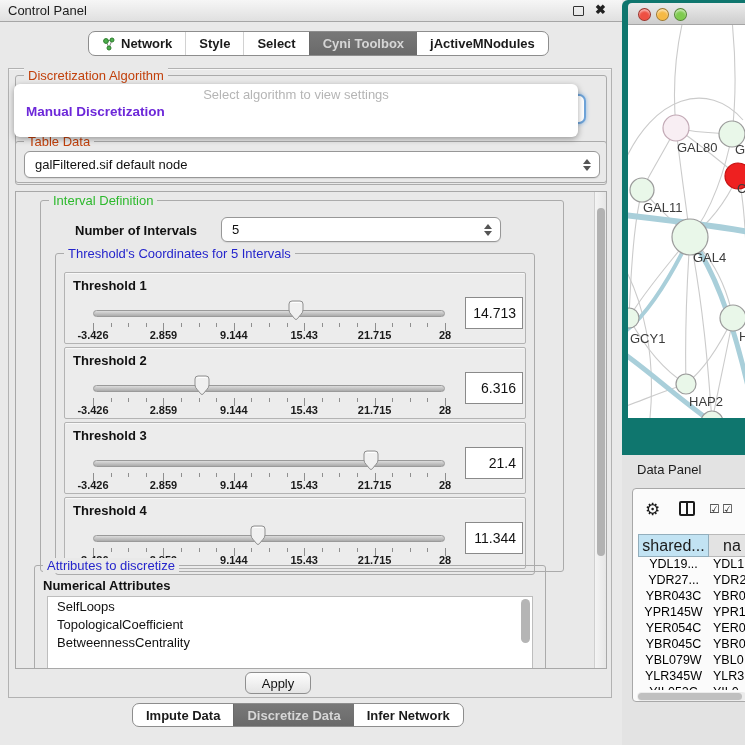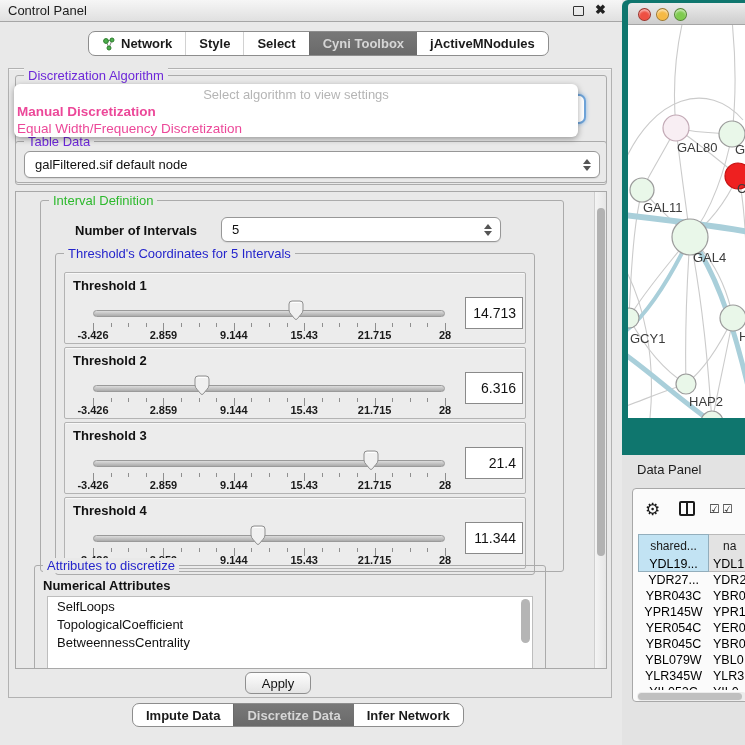--- a/index.html
+++ b/index.html
@@ -22,21 +22,21 @@
   .tabbar .tab.sel { background:linear-gradient(#787878,#6a6a6a); color:#d6d6d6; border-left:1px solid #6a6a6a; }
   .tabbar .tab.sel + .tab { border-left:none; }
   #top-tabs { left:88px; top:31px; }
   #bottom-tabs { left:132px; top:703px; height:24px; }
 
   
   #outer { left:8px; top:68px; width:604px; height:630px; border:1px solid #b2b2b2; background:#e9e9e9;
     box-shadow:inset 0 1px 0 #f6f6f6; }
 
   .group { position:absolute; border:1px solid #ababab; border-radius:3px; }
-  .group > .glabel { position:absolute; top:-8px; left:8px; background:#e9e9e9; padding:0 4px; font-size:13px; color:#6d28d9; }
+  .group > .glabel { position:absolute; top:-8px; left:8px; background:#e9e9e9; padding:0 4px; font-size:13px; color:#c2410c; }
   .glabel.green { color:#2db92d; }
   .glabel.blue { color:#2525cc; }
 
   
   .combo { position:absolute; background:#fff; border:1px solid #979797; border-radius:6px; font-size:13px; color:#111;
     display:flex; align-items:center; padding-left:10px; box-shadow:0 1px 1px rgba(0,0,0,.08); }
   .combo .spin { position:absolute; right:8px; top:50%; transform:translateY(-50%); display:flex; flex-direction:column; gap:2px; }
   .combo .spin i { width:0; height:0; border-left:4px solid transparent; border-right:4px solid transparent; display:block; }
   .combo .spin i.up { border-bottom:5px solid #555; }
   .combo .spin i.dn { border-top:5px solid #555; }
@@ -65,42 +65,42 @@
   #attr-list .item { font-size:13px; color:#111; padding:1.5px 0 1.5px 9px; }
   #attr-list .lscroll { position:absolute; right:2px; top:2px; width:9px; height:44px; background:#b5b5b5; border-radius:5px; }
 
   #apply-btn { position:absolute; left:236px; top:603px; width:66px; height:22px; background:linear-gradient(#fdfdfd,#e4e4e4);
     border:1px solid #8f8f8f; border-radius:6px; font-size:13px; font-family:"Liberation Sans",sans-serif; color:#111; }
 
   
   #popup { left:14px; top:84px; width:564px; height:53px; background:#fff; border-radius:6px; z-index:50;
     box-shadow:0 2px 6px rgba(0,0,0,.35); padding-top:3px; }
   #popup .hint { text-align:center; font-size:13px; color:#b5b5b5; height:17px; }
-  #popup .opt { font-size:13.5px; color:#ec4899; padding-left:3px; height:16.5px; }
+  #popup .opt { font-size:13.5px; color:#6d28d9; padding-left:12px; height:16.5px; }
   #popup .opt.bold { font-weight:bold; }
   #alg-focus { left:550px; top:94px; width:36px; height:30px; border:2px solid #6ea3d8; border-radius:7px; background:#fff;
     box-shadow:0 0 4px #8cb8e4; z-index:5; }
 
   
   #net-window { left:622px; top:0; width:123px; height:455px; background:#0f766e; border-radius:6px 0 0 0; }
   #net-titlebar { position:absolute; left:6px; top:3px; width:117px; height:22px; border-radius:4px 0 0 0;
     background:linear-gradient(#ececec,#cdcdcd); border-bottom:1px solid #a5a5a5; }
   .light { position:absolute; top:4.5px; width:13px; height:13px; border-radius:50%; }
   #net-canvas { position:absolute; left:6px; top:25px; width:117px; height:393px; background:#fff; overflow:hidden; }
 
   
   #tp-region { left:622px; top:455px; width:123px; height:290px; background:#e3e3e3; }
   #tp-title { position:absolute; left:15px; top:7px; font-size:13px; color:#1c1c1c; }
   #tp-panel { position:absolute; left:10px; top:33px; width:120px; height:214px; background:#fbfbfb; border:1px solid #a8a8a8; border-radius:4px; }
   #tp-toolbar { position:absolute; left:0; top:0; width:100%; height:40px; }
   #gear-ic { position:absolute; left:12px; top:10px; font-size:17px; color:#1a1a1a; }
   #split-ic { position:absolute; left:46px; top:12px; width:16px; height:15px; border:2px solid #1a1a1a; border-radius:2px; }
   #split-ic:before { content:""; position:absolute; left:5px; top:0; width:2px; height:11px; background:#1a1a1a; }
   .chk { position:absolute; top:13px; font-size:12px; color:#222; }
-  .hcell { position:absolute; top:0; height:38px; font-size:12px; line-height:22px; }
+  .hcell { position:absolute; top:0; height:23px; font-size:16px; line-height:22px; }
   #tp-header { position:absolute; left:0; top:45px; width:100%; height:23px; }
   .hcell.c1 { left:5px; width:71px; background:#c2e3f3; border:1px solid #93aebc; text-align:center; color:#1a1a1a; }
   .hcell.c2 { left:76px; width:60px; background:#e3e3e3; border:1px solid #b9b9b9; border-left:none; padding-left:14px; color:#1a1a1a; overflow:hidden; }
   #tp-rows { position:absolute; left:0; top:68px; width:100%; height:133px; overflow:hidden; }
   .trow { position:relative; height:16px; font-size:12.5px; color:#000; }
   .trow .rc1 { position:absolute; left:5px; width:71px; text-align:center; white-space:nowrap; }
   .trow .rc2 { position:absolute; left:80px; width:60px; white-space:nowrap; overflow:hidden; }
   #tp-hscroll { position:absolute; left:4px; top:203px; width:110px; height:9px; background:#ececec; border-radius:5px; }
   #tp-hscroll .hthumb { position:absolute; left:1px; top:1px; width:104px; height:7px; background:#c0c0c0; border-radius:4px; }
 </style>
@@ -356,21 +356,20 @@
 
     <button id="apply-btn">Apply</button>
   </div>
 
   <div id="alg-focus" class="abs"></div>
 
   <div id="popup" class="abs">
     <div class="hint">Select algorithm to view settings</div>
     <div id="popup-options">
         <div class="opt bold">Manual Discretization</div>
-        <div class="opt">Equal Width/Frequency Discretization</div>
       </div>
   </div>
 
   <div id="bottom-tabs" class="tabbar abs">
       <div class="tab">
         <span>Impute Data</span>
       </div>
       <div class="tab sel">
         <span>Discretize Data</span>
       </div>

